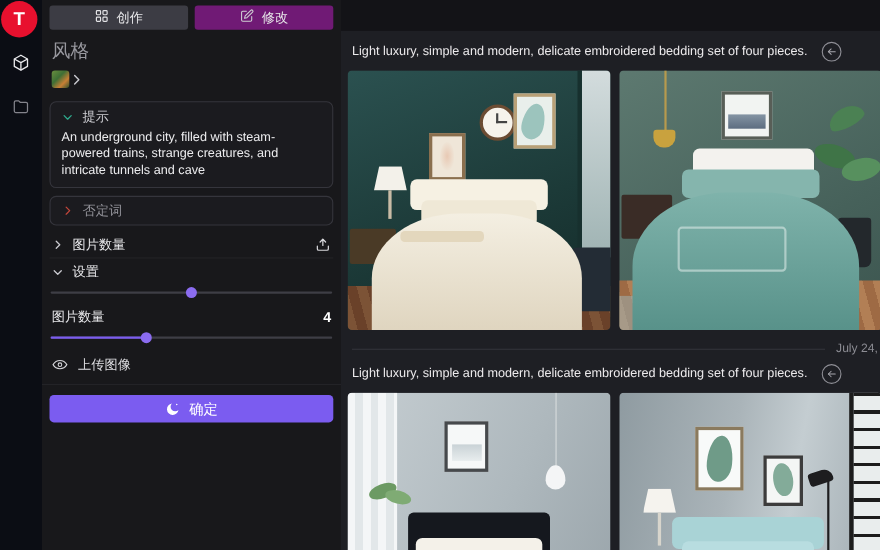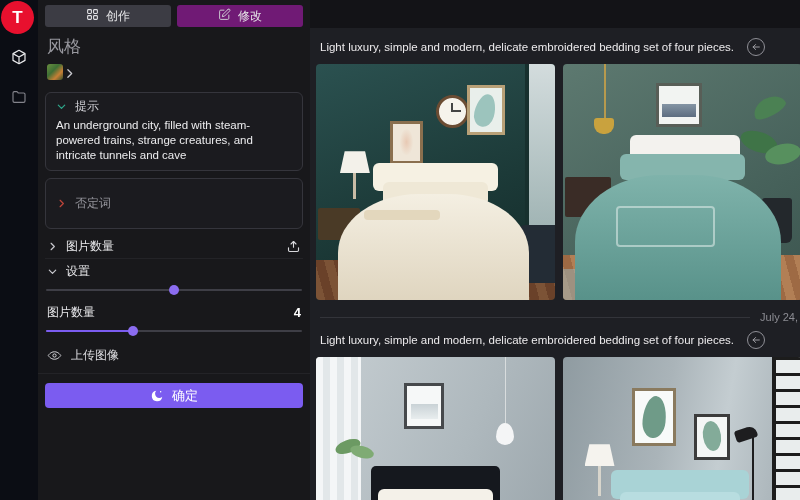--- a/index.html
+++ b/index.html
@@ -26,21 +26,21 @@
   .style-row{display:flex;align-items:center;height:22px;padding:0 2px;margin-top:3px;}
   .style-thumb{width:16px;height:16px;border-radius:3px;flex-shrink:0;
     background:linear-gradient(135deg,#6a8f3f,#3f6f35 40%,#c77f35 70%,#2f4f2a);}
   .style-name{margin-left:8px;font-size:12px;font-weight:bold;color:#fff;flex:1;}
   .chev{width:13px;height:13px;color:#c9c9cf;flex-shrink:0;}
   .box{border:1px solid #35353c;background:#1b1b1f;border-radius:6px;padding:7px 10px;margin-top:9px;}
   .box-head{display:flex;align-items:center;gap:8px;font-size:12px;color:#cfcfd4;height:13px;}
   .box-head .chev{width:11px;height:11px;}
   .chev-teal{color:#2ea98c;}
   .chev-red{color:#c0453a;}
-  .neg-box{margin-top:7px;padding:18px 10px;font-family:Liberation Serif, serif;}
+  .neg-box{margin-top:7px;padding:6px 10px;font-family:Liberation Serif, serif;}
   .neg-box .box-head{color:#94949b;}
   .prompt-text{font-size:11.5px;line-height:15px;color:#ececee;margin-top:5px;}
   .upload-row{display:flex;align-items:center;gap:8px;height:24px;margin-top:5px;padding:0 2px;
     border-bottom:1px solid #232327;font-size:12px;color:#e9e9ec;}
   .upload-row .lbl{flex:1;}
   .upload-row svg.up{width:15px;height:15px;}
   .set-head{display:flex;align-items:center;gap:8px;height:16px;margin-top:4px;padding:0 2px;
     font-size:12px;color:#e9e9ec;}
   .ratio-row{display:flex;align-items:center;justify-content:space-between;margin-top:7px;padding:0 3px;height:16px;}
   .ratio-val{font-size:12px;font-weight:bold;color:#fff;}

